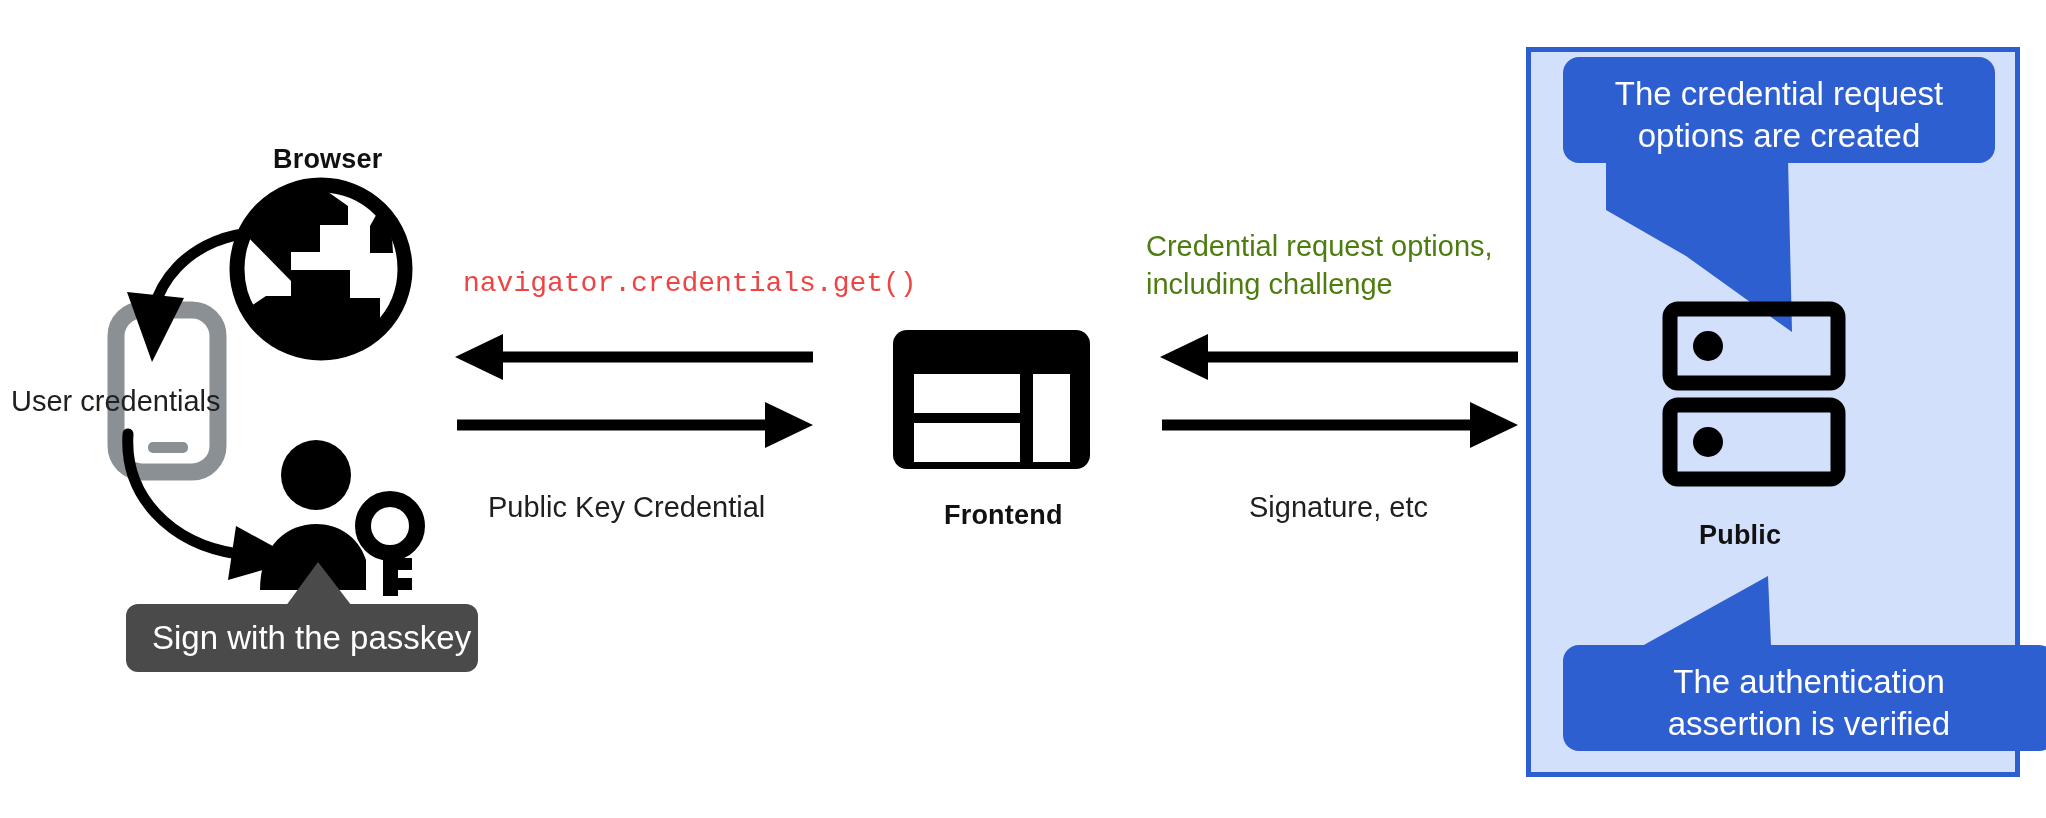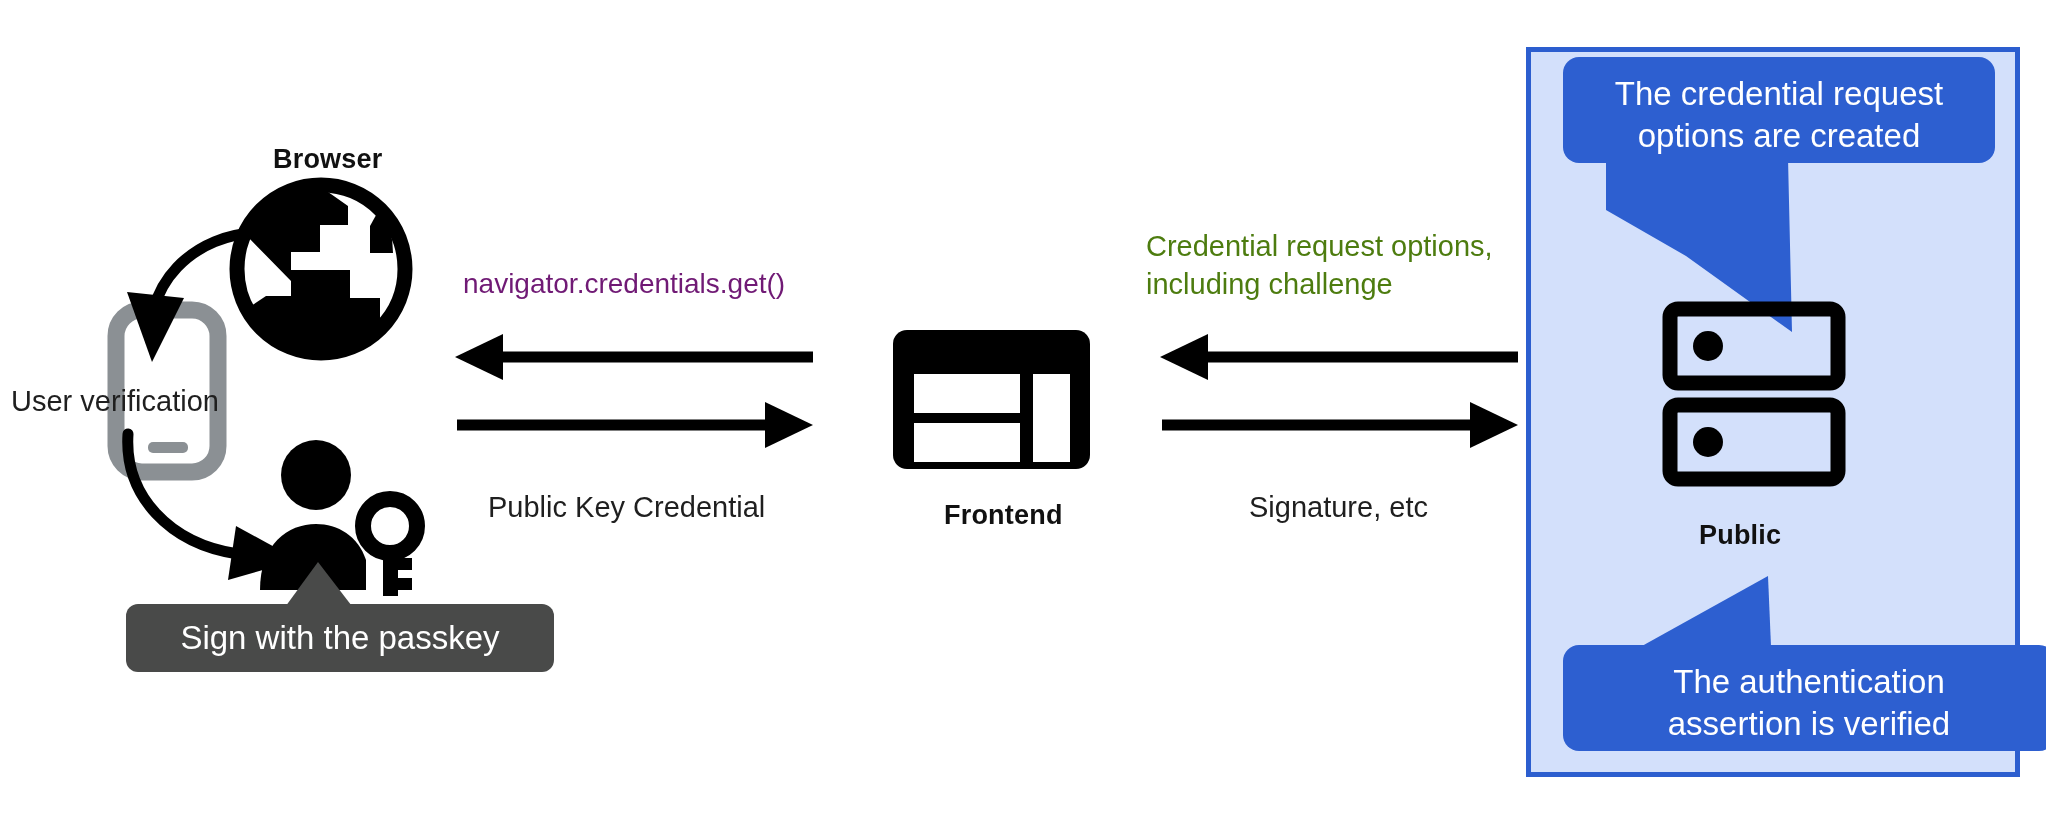--- a/index.html
+++ b/index.html
@@ -4,21 +4,21 @@
 <style>
   html,body{margin:0;padding:0;background:#ffffff;}
   body{width:2046px;height:818px;font-family:"Liberation Sans",sans-serif;color:#1a1a1a;}
   #stage{position:relative;width:2046px;height:818px;overflow:hidden;background:#fff;}
 
   .abs{position:absolute;}
 
   
   .label-bold{font-weight:bold;font-size:27px;letter-spacing:.2px;color:#111;white-space:nowrap;}
   .label-plain{font-size:29px;color:#1f1f1f;white-space:nowrap;line-height:1.28;}
-  .label-mono{font-family:Liberation Sans, sans-serif;font-size:28px;color:#701a75;white-space:nowrap;}
+  .label-mono{font-family:Liberation Mono, monospace;font-size:28px;color:#ef4444;white-space:nowrap;}
   .label-multi{font-size:29px;color:#4d7c0f;line-height:1.3;white-space:pre-line;}
 
   
   #server-panel{
     left:1526px;top:47px;width:494px;height:730px;
     background:#d3e0fb;border:5px solid #2c5ecf;box-sizing:border-box;
   }
 
   
   .callout{
@@ -123,30 +123,30 @@
   <svg class="abs" style="left:118px;top:222px;width:190px;height:160px;">
     <path d="M185 18 C130 -4 54 22 36 86" fill="none" stroke="#000" stroke-width="11" stroke-linecap="round"></path>
     <polygon points="34,140 9,70 66,76" fill="#000"></polygon>
   </svg>
 
   <svg class="abs" style="left:118px;top:430px;width:200px;height:140px;">
     <path d="M10 4 C6 66 52 114 120 124" fill="none" stroke="#000" stroke-width="11" stroke-linecap="round"></path>
     <polygon points="180,130 110,150 118,96" fill="#000"></polygon>
   </svg>
 
-  <div class="abs label-plain" style="left:11px;top:383px;">User verification</div>
+  <div class="abs label-plain" style="left:11px;top:383px;">User credentials</div>
 
   <svg class="abs" style="left:258px;top:440px;width:160px;height:150px;">
     <circle cx="58" cy="35" r="35" fill="#000"></circle>
     <path d="M2 150 C2 104 30 84 58 84 C80 84 100 96 108 120 L108 150 Z" fill="#000"></path>
     <circle cx="132" cy="86" r="27" fill="none" stroke="#000" stroke-width="16"></circle>
     <rect x="125" y="108" width="15" height="48" fill="#000"></rect>
     <rect x="137" y="118" width="17" height="12" fill="#000"></rect>
     <rect x="137" y="138" width="17" height="12" fill="#000"></rect>
   </svg>
 
   <svg class="abs" style="left:240px;top:556px;width:140px;height:60px;">
     <polygon points="40,58 78,6 118,58" fill="#494a49"></polygon>
   </svg>
 
-  <div class="abs callout-dark" style="left:126px;top:604px;width:428px;height:68px;line-height:40px;">Sign with the passkey</div>
+  <div class="abs callout-dark" style="left:126px;top:604px;width:352px;height:68px;line-height:40px;">Sign with the passkey</div>
 
 </div>
 
 </body></html>

